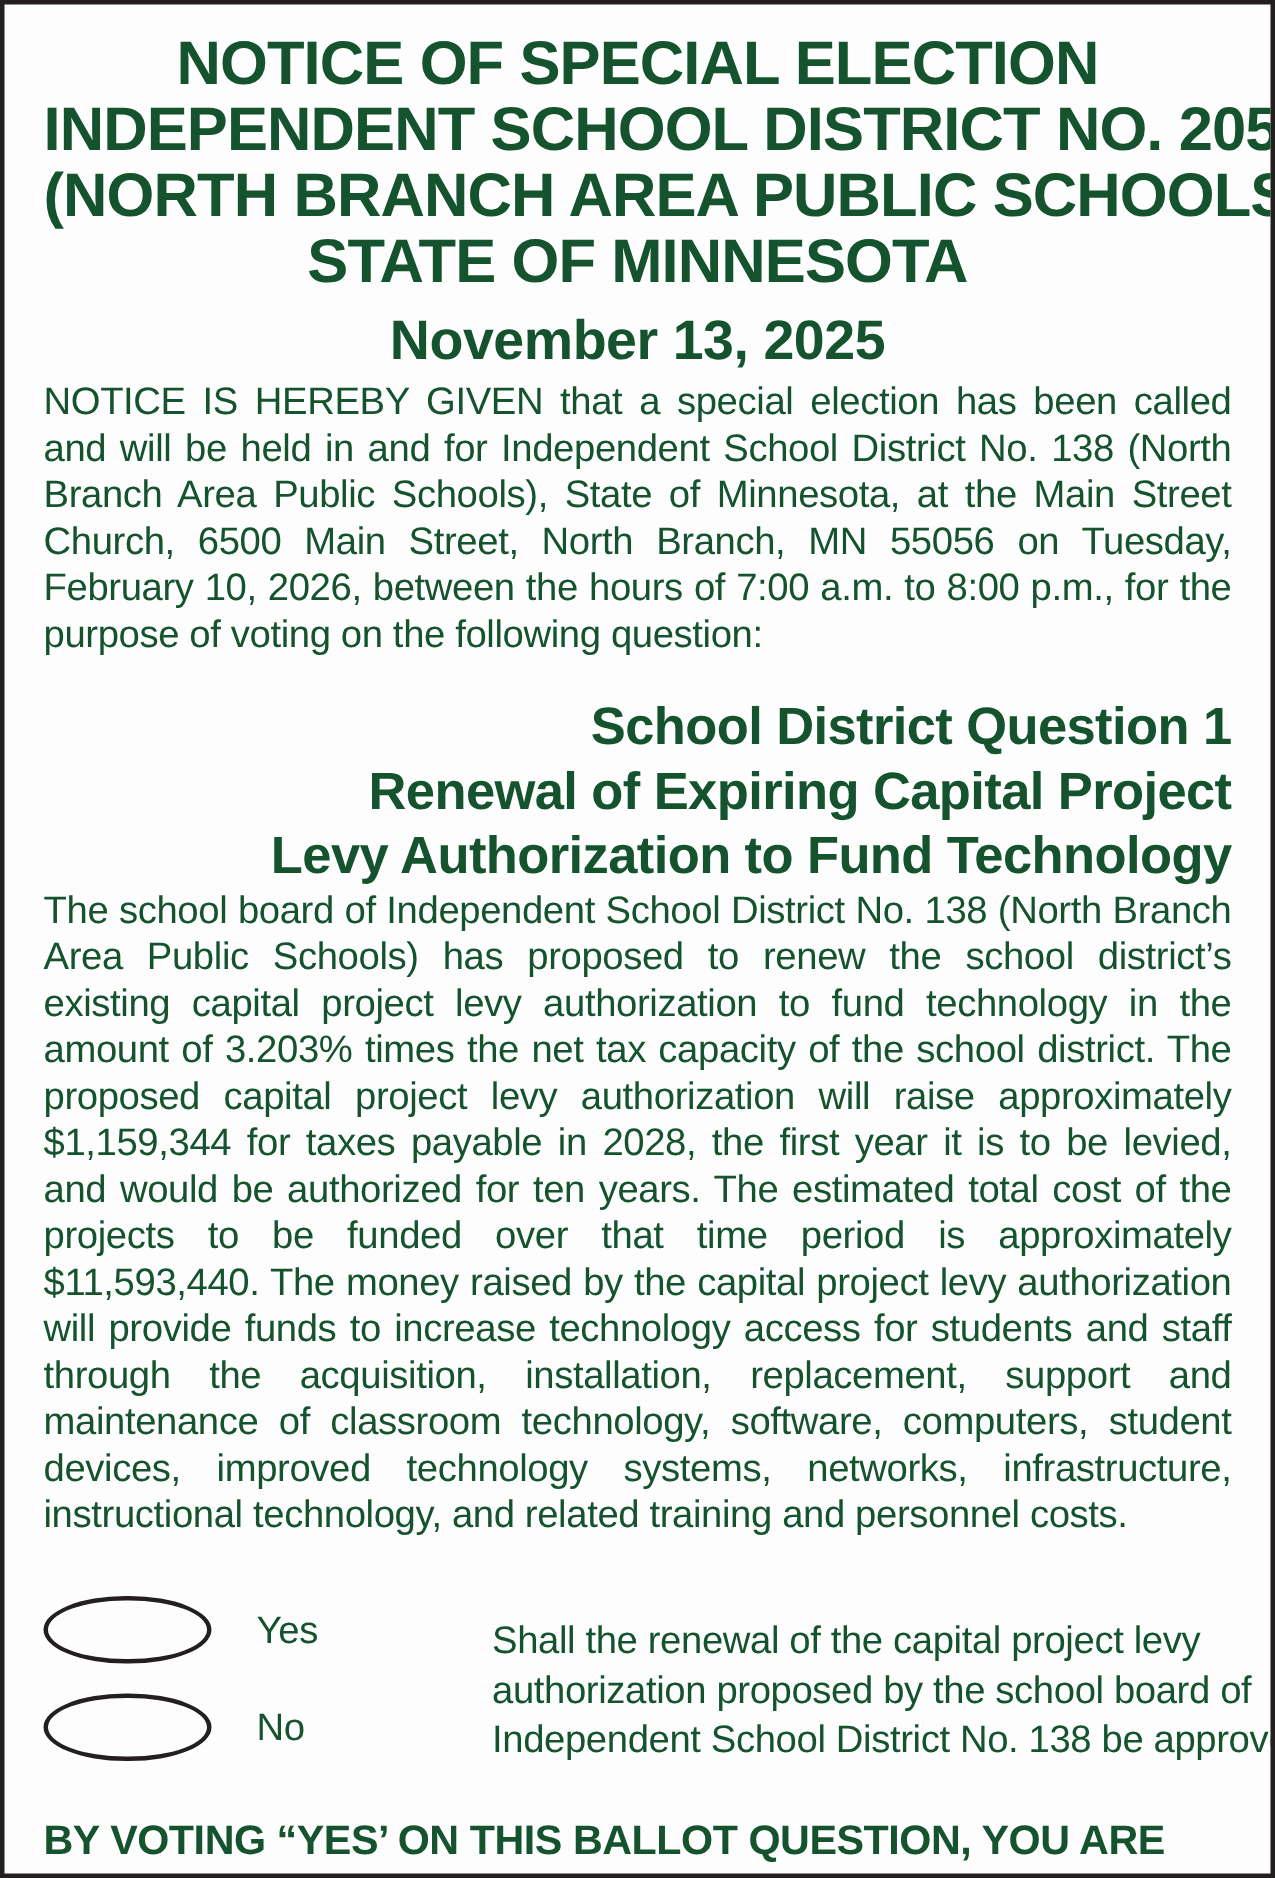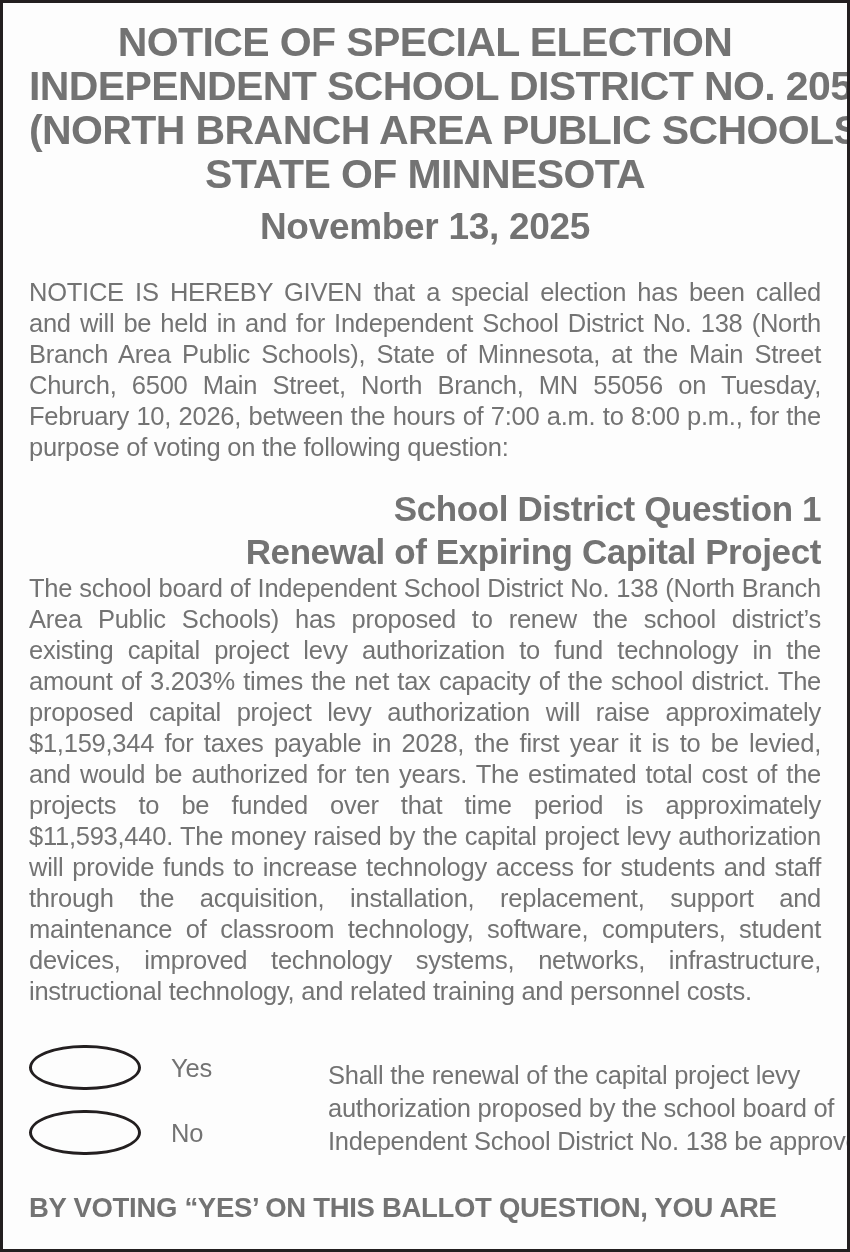--- a/index.html
+++ b/index.html
@@ -9,21 +9,21 @@
   }
   .page {
     position: relative;
     width: 850px;
     height: 1252px;
     box-sizing: border-box;
     background: #fdfdfd;
     border: 3px solid #231f20;
     overflow: hidden;
     font-family: "Liberation Sans", sans-serif;
-    color: #737373;
+    color: #14532d;
     -webkit-font-smoothing: antialiased;
   }
   .inner {
     padding: 0 26px;
     box-sizing: border-box;
     width: 100%;
   }
 
   
   .masthead {
@@ -49,21 +49,21 @@
 
   
   .para {
     font-size: 25.5px;
     line-height: 31px;
     text-align: justify;
     text-justify: inter-word;
     letter-spacing: -0.25px;
     margin: 0;
   }
-  .notice-para { margin-top: 28px; }
+  .notice-para { margin-top: 4px; }
   .detail-para { }
 
   
   .question-heading {
     margin-top: 24px;
     text-align: right;
   }
   .question-heading div {
     font-weight: bold;
     font-size: 35px;
@@ -143,20 +143,21 @@
   </div>
 
   <div class="inner">
     <p class="para notice-para">NOTICE IS HEREBY GIVEN that a special election has been called and will be held in and for Independent School District No. 138 (North Branch Area Public Schools), State of Minnesota, at the Main Street Church, 6500 Main Street, North Branch, MN 55056 on Tuesday, February 10, 2026, between the hours of 7:00 a.m. to 8:00 p.m., for the purpose of voting on the following question:</p>
   </div>
 
   <div class="inner">
     <div class="question-heading">
       <div>School District Question 1</div>
       <div>Renewal of Expiring Capital Project</div>
+      <div>Levy Authorization to Fund Technology</div>
     </div>
   </div>
 
   <div class="inner">
     <p class="para detail-para">The school board of Independent School District No. 138 (North Branch Area Public Schools) has proposed to renew the school district’s existing capital project levy authorization to fund technology in the amount of 3.203% times the net tax capacity of the school district. The proposed capital project levy authorization will raise approximately $1,159,344 for taxes payable in 2028, the first year it is to be levied, and would be authorized for ten years. The estimated total cost of the projects to be funded over that time period is approximately $11,593,440. The money raised by the capital project levy authorization will provide funds to increase technology access for students and staff through the acquisition, installation, replacement, support and maintenance of classroom technology, software, computers, student devices, improved technology systems, networks, infrastructure, instructional technology, and related training and personnel costs.</p>
   </div>
 
   <div class="inner">
     <div class="ballot">
 

